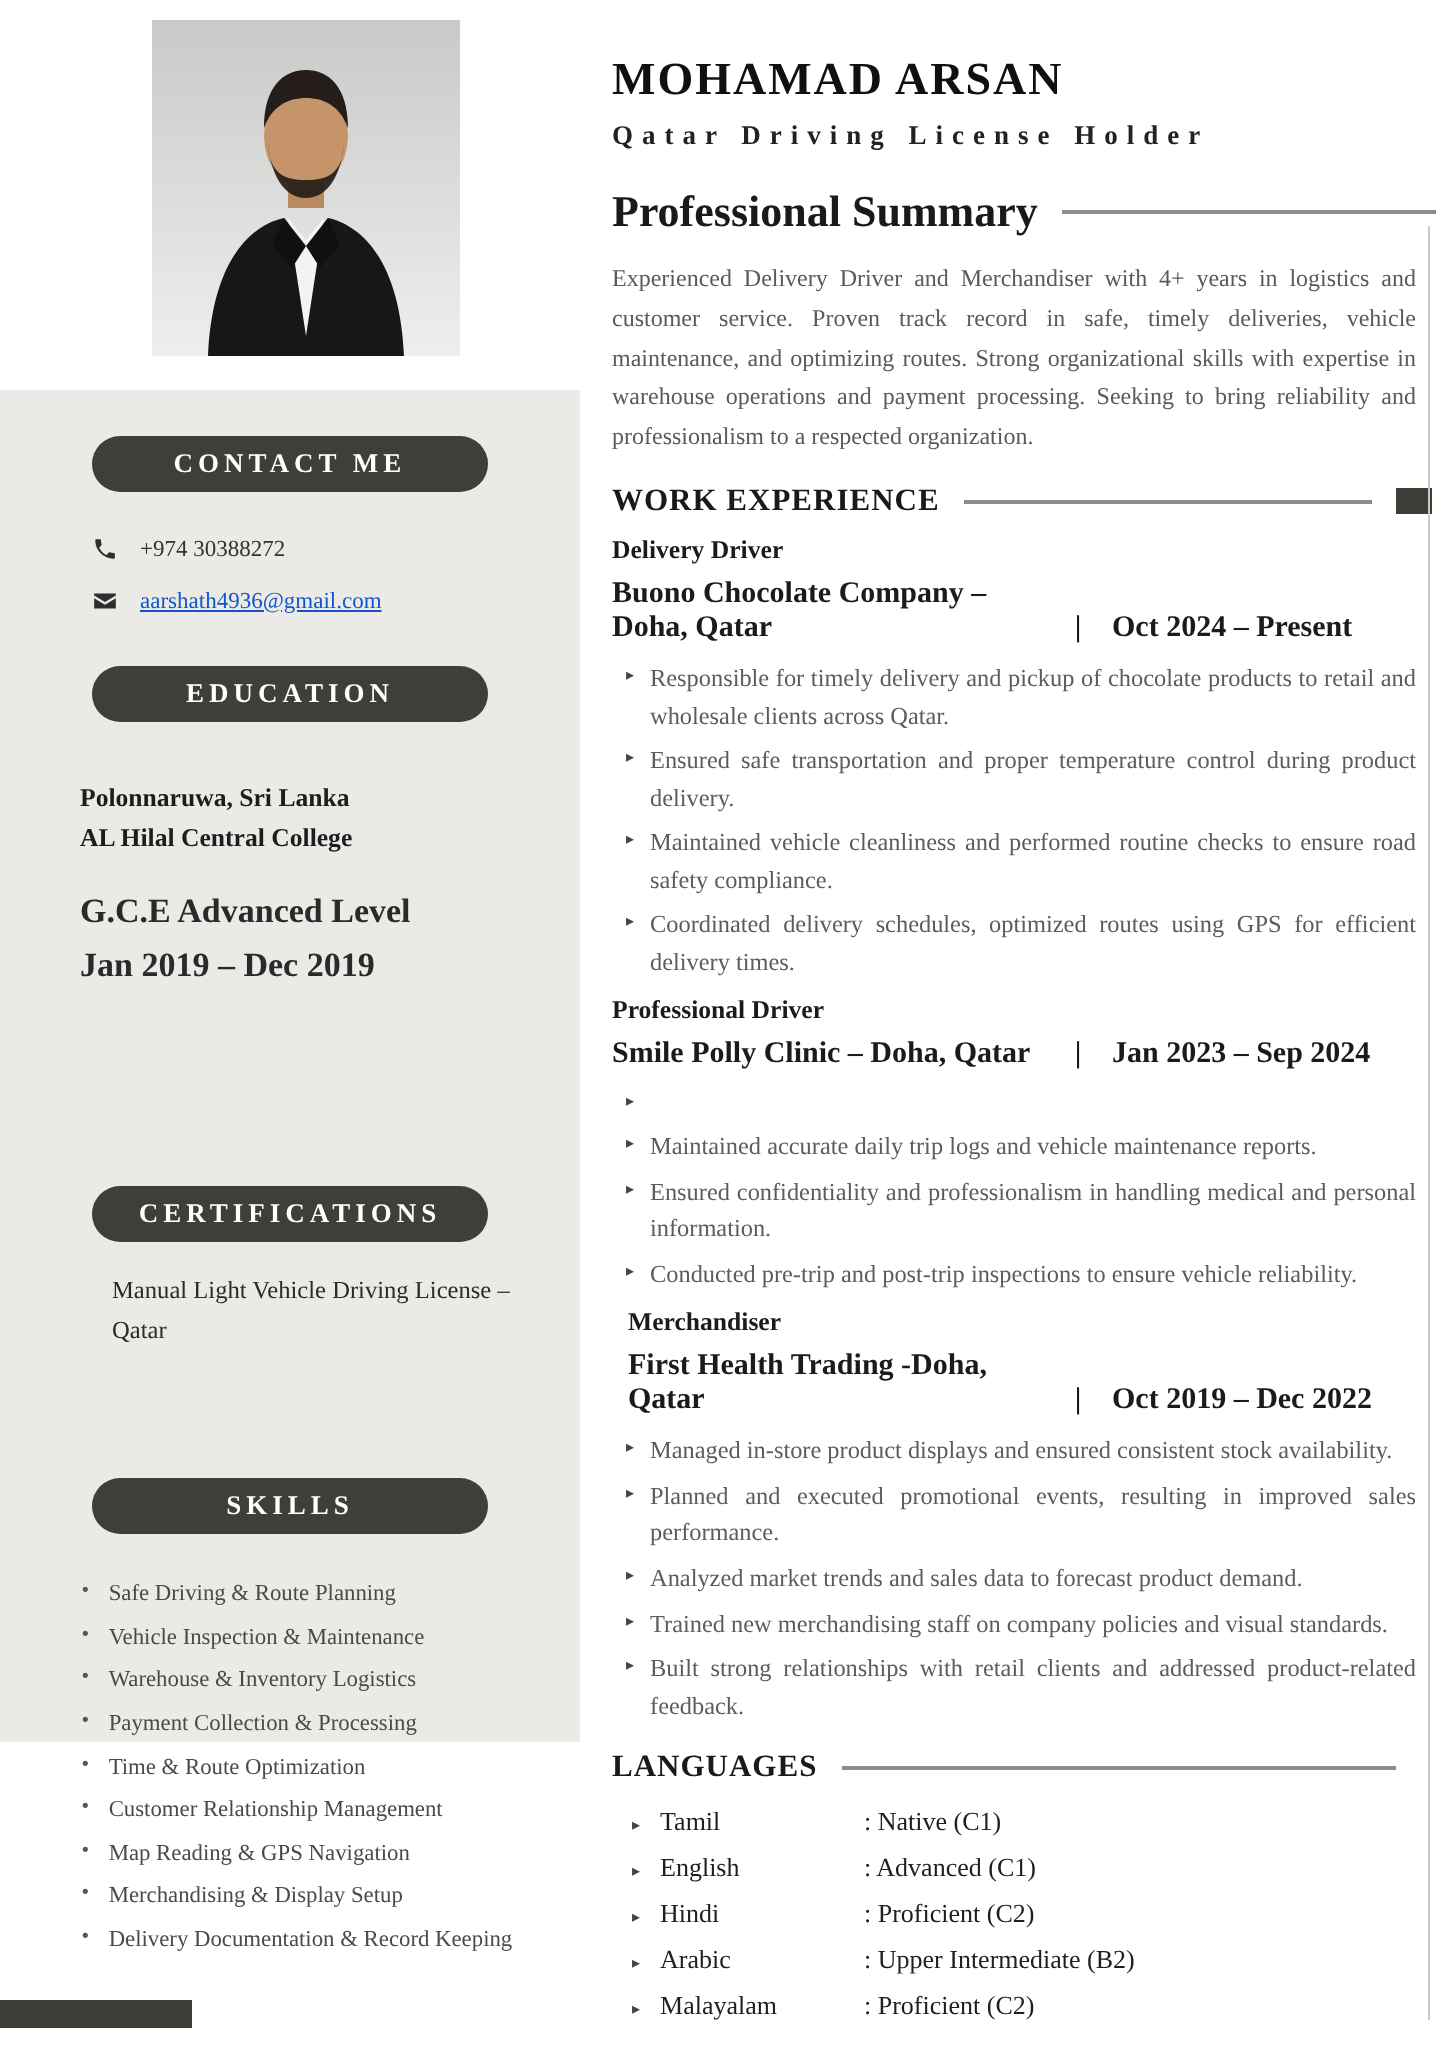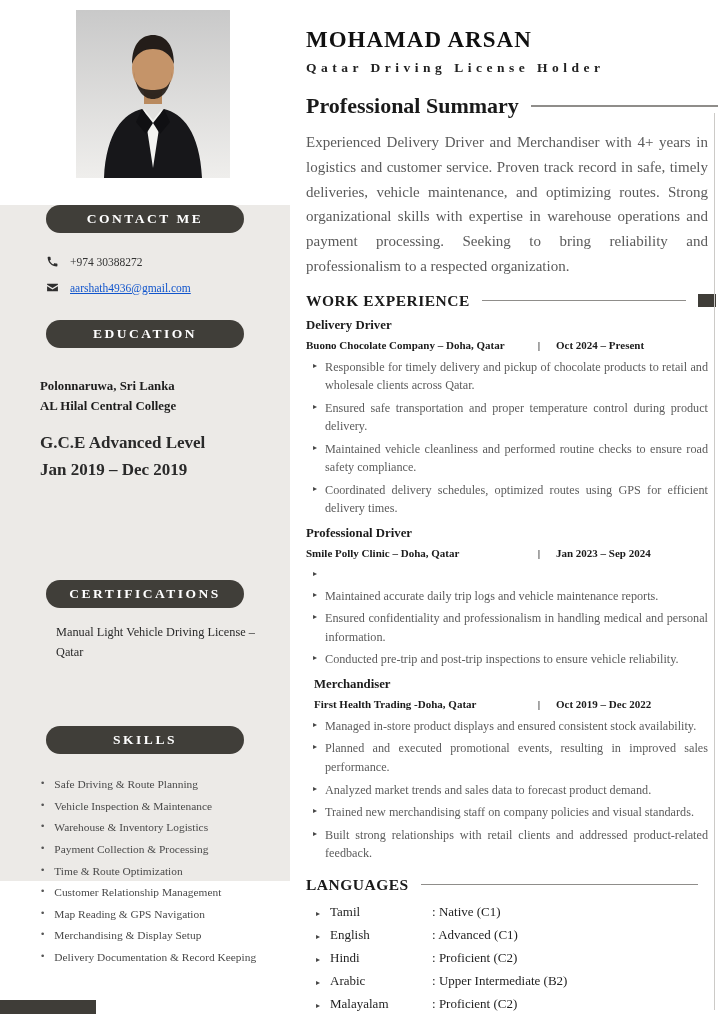--- a/index.html
+++ b/index.html
@@ -16,23 +16,24 @@
   
   .photo {
     position: absolute; left: 76px; top: 10px;
     width: 154px; height: 168px;
     background: linear-gradient(#c9c9c9, #efeeec);
   }
   .photo svg { display: block; width: 100%; height: 100%; }
 
   
   .sidebar {
-    position: absolute; left: 0; top: 205px;
+    position: absolute; left: 0; top: 195px;
     width: 290px; height: 676px;
     background: #eceae7;
+    padding-top: 23px;
   }
   .pill {
     width: 198px; margin: 0 auto;
     background: #403e39; color: #fff;
     border-radius: 16px;
     text-align: center;
     font-weight: bold; font-size: 13.5px;
     letter-spacing: 2.5px;
     padding: 6px 0;
   }
@@ -64,28 +65,28 @@
   .name { margin: 0; font-size: 23px; letter-spacing: 1px; color: #101010; }
   .subtitle { margin-top: 7px; font-weight: bold; font-size: 13.5px; letter-spacing: 4.5px; color: #222; }
 
   .sec { display: flex; align-items: center; gap: 12px; }
   .sec h2 { margin: 0; color: #1a1a1a; }
   .rule { flex: 1; height: 1.5px; background: #8f8d8a; }
   .rule-cap { width: 18px; height: 13px; background: #3f3d38; flex: none; }
 
   .sec-summary { margin-top: 17px; margin-right: -10px; }
   .sec-summary h2 { font-size: 22px; }
-  .summary-text { margin: 11px 0 0; font-size: 15px; line-height: 1.65; color: #5a5a5a; text-align: justify; }
+  .summary-text { margin: 11px 0 0; font-size: 12px; line-height: 1.65; color: #5a5a5a; text-align: justify; }
 
   .sec-we { margin-top: 13px; margin-right: -8px; }
   .sec-we h2 { font-size: 15.5px; letter-spacing: 0.5px; }
 
   .role { margin-top: 8px; font-weight: bold; font-size: 12.8px; color: #1b1b1b; }
   .role-indent { margin-left: 8px; }
-  .company-line { display: flex; align-items: flex-start; margin-top: 6px; font-weight: bold; font-size: 11px; color: #1b1b1b; }
+  .company-line { display: flex; align-items: flex-end; margin-top: 6px; font-weight: bold; font-size: 15px; color: #1b1b1b; }
   .company { flex: 1; }
   .pipe { width: 34px; text-align: center; flex: none; }
   .dates { width: 152px; flex: none; }
 
   .bullets { list-style: none; margin: 7px 0 0; padding: 0 0 0 7px; }
   .bullets li { display: flex; gap: 8px; font-size: 12.2px; color: #5c5c5c; line-height: 1.52; margin-bottom: 4px; text-align: justify; }
   .bullets li .blt { font-family: "DejaVu Sans", sans-serif; font-size: 8px; line-height: 2.1; color: #444; flex: none; }
 
   .sec-lang { margin-top: 13px; margin-right: 10px; }
   .sec-lang h2 { font-size: 15.5px; letter-spacing: 0.5px; }

